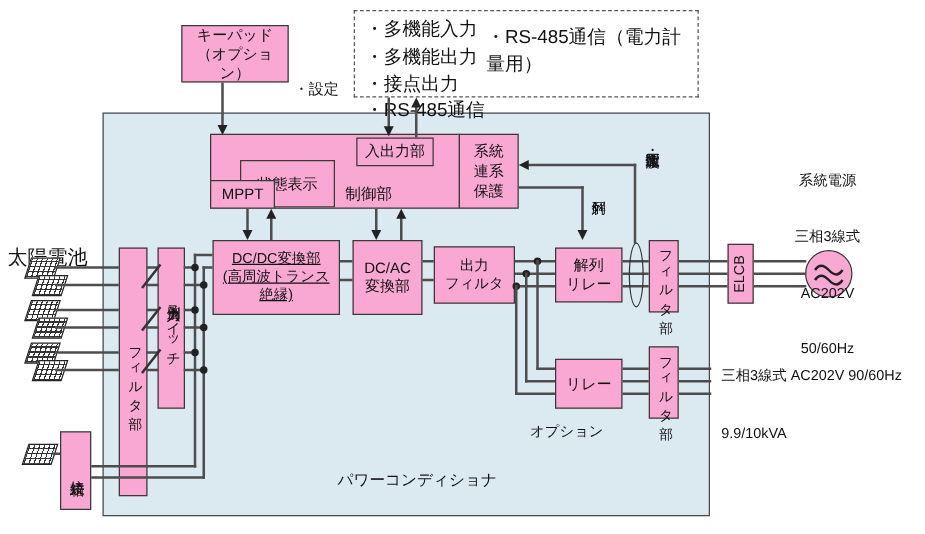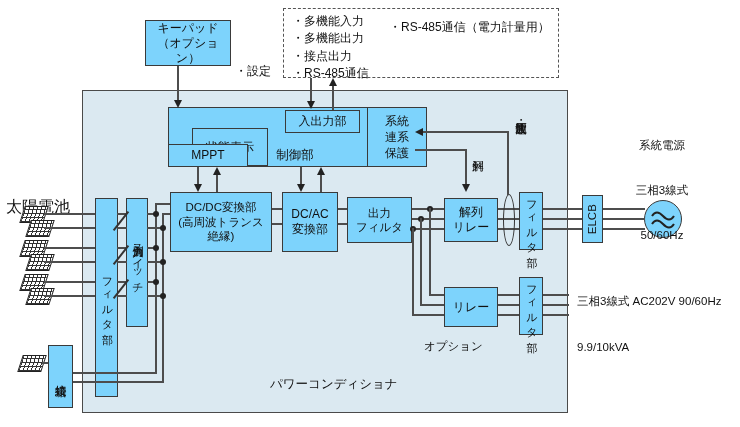--- a/index.html
+++ b/index.html
@@ -2,30 +2,30 @@
 <html><head>
 <meta charset="utf-8">
 <style>
   html,body{margin:0;padding:0;background:#fff;}
   #stage{
     position:relative;width:740px;height:427px;background:#fff;overflow:hidden;
     font-family:"Liberation Sans","DejaVu Sans",sans-serif;color:#111;
   }
   .abs{position:absolute;box-sizing:border-box;}
   .box{
-    position:absolute;box-sizing:border-box;background:#7dd3fc;border:1.6px solid #3a3a3a;
+    position:absolute;box-sizing:border-box;background:#f9a8d4;border:1.6px solid #3a3a3a;
     display:flex;align-items:center;justify-content:center;text-align:center;
     font-size:12px;line-height:1.25;color:#111;
   }
   .region{
     position:absolute;box-sizing:border-box;background:#dbe9f1;border:1.6px solid #4a4a4a;
   }
   .dashed{
     position:absolute;box-sizing:border-box;background:#fff;border:1.6px dashed #555;
-    font-size:12px;line-height:1.45;color:#111;
+    font-size:15px;line-height:1.45;color:#111;
   }
   .vtext{writing-mode:vertical-rl;letter-spacing:1px;}
   .wire-h{position:absolute;height:2px;background:#4d4d4d;}
   .wire-v{position:absolute;width:2px;background:#4d4d4d;}
   .dot{position:absolute;width:6px;height:6px;border-radius:50%;background:#222;}
   .arr{position:absolute;width:0;height:0;}
   .arr-down{border-left:4.5px solid transparent;border-right:4.5px solid transparent;border-top:8px solid #222;}
   .arr-up{border-left:4.5px solid transparent;border-right:4.5px solid transparent;border-bottom:8px solid #222;}
   .arr-left{border-top:4.5px solid transparent;border-bottom:4.5px solid transparent;border-right:8px solid #222;}
   .lbl{position:absolute;color:#111;white-space:pre;line-height:1.3;}
@@ -65,36 +65,36 @@
     </div>
     <div class="abs" style="left:105px;top:10px;">
       <div>・RS-485通信（電力計量用）</div>
     </div>
   </div>
 
   <div class="box" style="left:168px;top:107px;width:200px;height:60px;"></div>
   <div class="box" style="left:192px;top:128px;width:76px;height:38px;">
     <span>状態表示</span>
   </div>
-  <div class="box" style="left:285px;top:110px;width:75px;height:23px;">
+  <div class="box" style="left:285px;top:110px;width:62px;height:23px;">
     <span>入出力部</span>
   </div>
-  <div class="box" style="left:168px;top:144px;width:80px;height:23px;">
+  <div class="box" style="left:168px;top:144px;width:52px;height:23px;">
     <span>MPPT</span>
   </div>
   <div class="lbl" style="left:240px;top:147px;width:110px;text-align:center;font-size:12.5px;">制御部</div>
-  <div class="box" style="left:367px;top:107px;width:60px;height:60px;">
+  <div class="box" style="left:367px;top:107px;width:48px;height:60px;">
     <div style="line-height:1.35;">
       <div>系統</div>
       <div>連系</div>
       <div>保護</div>
     </div>
   </div>
 
-  <div class="box" style="left:170px;top:192px;width:102px;height:60px;font-size:11.5px;">
+  <div class="box" style="left:170px;top:192px;width:102px;height:60px;font-size:11.5px;text-decoration:underline;">
     <div>
       <div>DC/DC変換部</div>
       <div>(高周波トランス</div>
       <div>絶縁)</div>
     </div>
   </div>
   <div class="box" style="left:282px;top:192px;width:56px;height:60px;">
     <div>
       <div>DC/AC</div>
       <div>変換部</div>
@@ -127,20 +127,21 @@
 
   <div class="box" style="left:644px;top:200px;width:38px;height:38px;border-radius:50%;">
     <svg width="30" height="30" viewBox="0 0 30 30">
       <path d="M4 12 q4.5 -7 11 0 t11 0" fill="none" stroke="#222" stroke-width="2"></path>
       <path d="M4 20 q4.5 -7 11 0 t11 0" fill="none" stroke="#222" stroke-width="2"></path>
     </svg>
   </div>
   <div class="lbl" style="left:612px;top:108px;width:100px;text-align:center;font-size:11.5px;line-height:1.3;">
     <div>系統電源</div>
     <div>三相3線式</div>
+    <div>AC202V</div>
     <div>50/60Hz</div>
   </div>
 
   <div class="lbl" style="left:6px;top:197px;font-size:16px;">太陽電池</div>
 
   <div class="panel" style="left:22px;top:206px;"></div>
   <div class="panel" style="left:28px;top:220px;"></div>
   <div class="panel" style="left:22px;top:240px;"></div>
   <div class="panel" style="left:28px;top:254px;"></div>
   <div class="panel" style="left:22px;top:274px;"></div>

